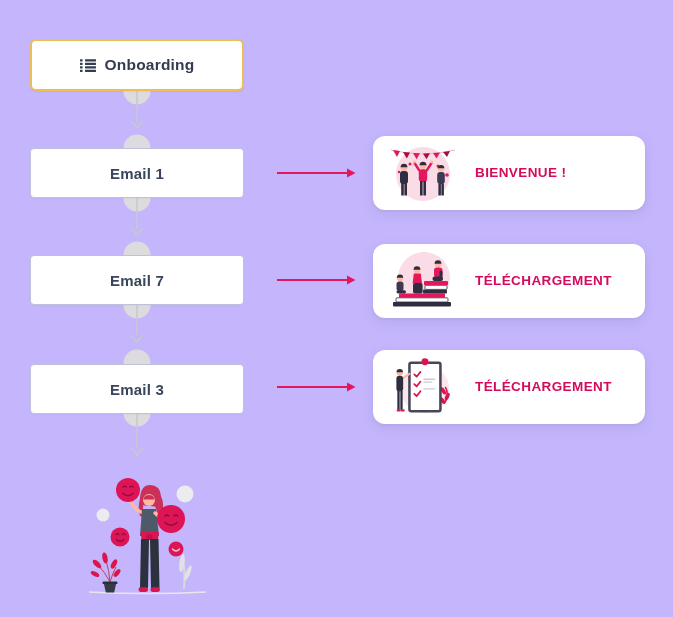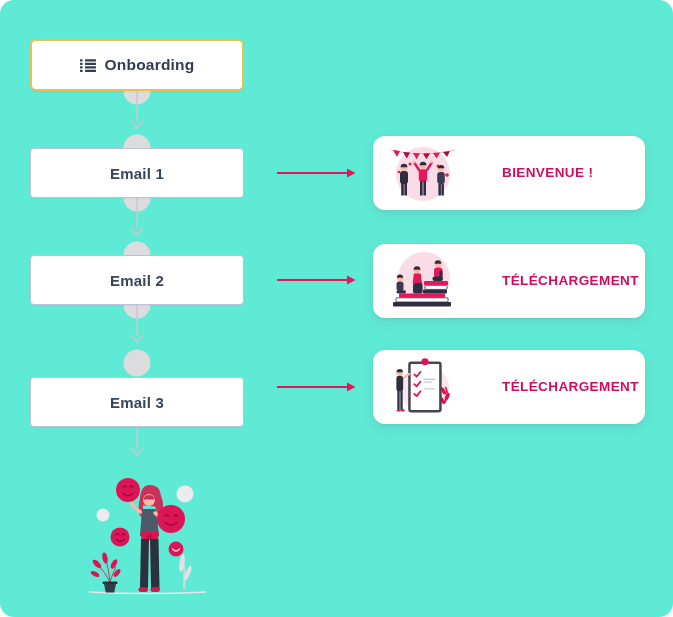--- a/index.html
+++ b/index.html
@@ -1,41 +1,41 @@
 <!DOCTYPE html>
 <html><head>
 <meta charset="utf-8">
 <style>
   * { box-sizing: border-box; }
   html,body { margin:0; padding:0; background:#ffffff; }
   body { font-family:"Liberation Sans", sans-serif; }
-  .canvas { position:relative; width:673px; height:617px; background:#5eead4; overflow:hidden;border-radius:14px; }
+  .canvas { position:relative; width:673px; height:617px; background:#c4b5fd; overflow:hidden; }
 
   .connectors { position:absolute; left:0; top:0; width:673px; height:617px; z-index:0; pointer-events:none; }
 
   .node { position:absolute; left:30px; width:214px; background:#ffffff;
           display:flex; align-items:center; justify-content:center; z-index:2; }
   .node-trigger { top:39px; height:52px; border:2px solid #EDBE55; border-radius:6px;
                   gap:9px; box-shadow:0 1px 2px rgba(0,0,0,.05); }
   .node-email   { height:50px; border:1.6px solid #BDC1DC; border-radius:4px;
                   box-shadow:0 1px 2px rgba(0,0,0,.03); }
-  .e1 { top:148px;text-align:right; } .e2 { top:255px; } .e3 { top:377px; }
+  .e1 { top:148px;text-align:right; } .e2 { top:255px; } .e3 { top:364px; }
   .node-label { font-size:15px; font-weight:bold; color:#39455A; letter-spacing:.2px; }
   .trigger-label { font-size:15.5px; color:#333D4F; }
   .list-icon { display:inline-flex; }
 
   .card { position:absolute; left:373px; width:272px; height:74px; background:#ffffff;
           border-radius:12px; display:flex; align-items:center; padding:0 10px; z-index:1;
           box-shadow:0 4px 12px rgba(110,110,135,.16), 0 1px 3px rgba(0,0,0,.05); }
   .c1 { top:136px; } .c2 { top:244px; } .c3 { top:350px; }
   .card-illus { width:80px; height:62px; flex:0 0 80px; }
   .card-illus svg { width:100%; height:100%; display:block; }
   .card-title { margin-left:12px; font-weight:bold; font-size:13.5px; letter-spacing:.4px;
                 line-height:1.5; color:#D30B5C; text-transform:uppercase; }
-  .card-title span { display:block;margin-left:27px; }
+  .card-title span { display:block; }
 
   .footer-illus { position:absolute; left:85px; top:476px; width:125px; height:122px; z-index:1; }
   .footer-illus svg { width:100%; height:100%; display:block; }
 </style>
 </head>
 <body>
 
 <div class="canvas">
 
   <svg class="connectors" viewBox="0 0 673 617">
@@ -81,21 +81,21 @@
           <rect x="5" y="10.7" width="11" height="2.2" rx="0.4"></rect>
       </svg>
     </span>
     <span class="node-label trigger-label">Onboarding</span>
   </div>
 
   <div class="node node-email e1">
     <span class="node-label">Email 1</span>
   </div>
   <div class="node node-email e2">
-    <span class="node-label">Email 2</span>
+    <span class="node-label">Email 7</span>
   </div>
   <div class="node node-email e3">
     <span class="node-label">Email 3</span>
   </div>
 
   <div class="card c1">
     <div class="card-illus">
       <svg viewBox="0 0 80 62">
         <circle cx="40" cy="32" r="27" fill="#FADCE6"></circle>
         <path d="M8,8 Q40,16 72,8" stroke="#E8B7C8" stroke-width="1" fill="none"></path>

